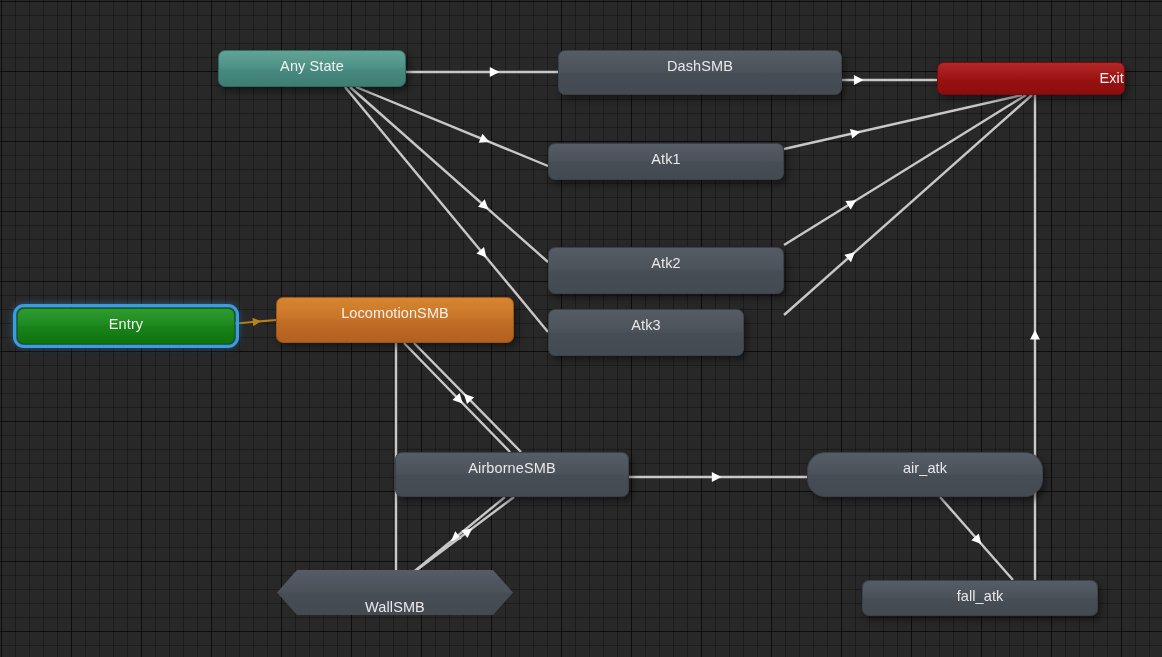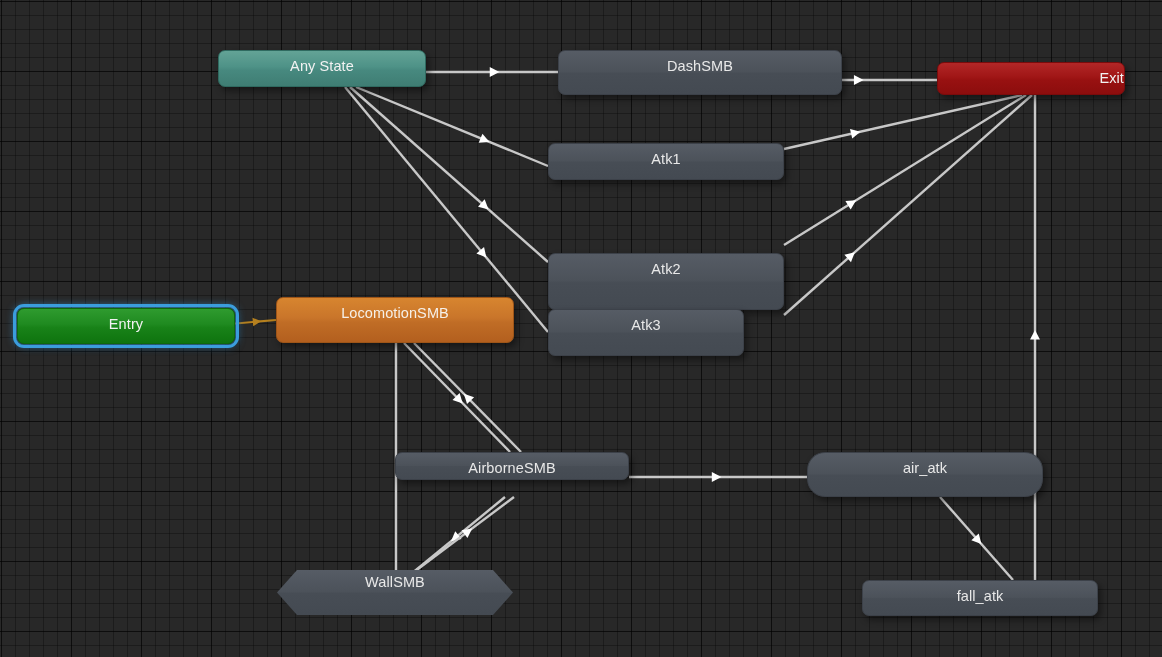--- a/index.html
+++ b/index.html
@@ -85,21 +85,21 @@
     border: 1px solid #9e5518;
     color: #f6f0e8;
   }
   
   .node.hexnode {
     border-radius: 0;
     border: none;
     background: none;
     box-shadow: none;
     padding-top: 4px;
-    align-items: flex-start;
+    align-items: flex-end;
   }
   .node.hexnode .hexfill {
     position: absolute;
     inset: 0;
     background: linear-gradient(to bottom, #565c65 0%, #4c525a 48%, #474d55 52%, #444a52 100%);
     clip-path: polygon(20px 0, calc(100% - 20px) 0, 100% 50%, calc(100% - 20px) 100%, 20px 100%, 0 50%);
     filter: drop-shadow(3px 4px 6px rgba(0,0,0,0.45));
   }
   .node.hexnode .label {
     position: relative;
@@ -177,45 +177,45 @@
         <line x1="940" y1="497" x2="1013" y2="580" stroke="#c8c8c8" stroke-width="2.4"></line>
         <polygon points="-4.4,-4.96 5.2,0 -4.4,4.96" fill="#ffffff" transform="translate(977.96,540.16) rotate(48.66778805553144)"></polygon>
       </g>
       <g>
         <line x1="1035" y1="580" x2="1035" y2="95" stroke="#c8c8c8" stroke-width="2.4"></line>
         <polygon points="-4.4,-4.96 5.2,0 -4.4,4.96" fill="#ffffff" transform="translate(1035,335.075) rotate(-90)"></polygon>
       </g>
     </svg>
 
   <div id="nodes-layer">
-      <div class="node anystate" style="left: 218px; top: 50px; width: 208px; height: 37px;">
+      <div class="node anystate" style="left: 218px; top: 50px; width: 188px; height: 37px;">
         <span class="label">Any State</span>
       </div>
       <div class="node state" style="left: 558px; top: 50px; width: 284px; height: 45px;">
         <span class="label">DashSMB</span>
       </div>
       <div class="node exit" style="left: 937px; top: 62px; width: 188px; height: 33px; justify-content: flex-end;">
         <span class="label">Exit</span>
       </div>
       <div class="node state" style="left: 548px; top: 143px; width: 236px; height: 37px;">
         <span class="label">Atk1</span>
       </div>
-      <div class="node state" style="left: 548px; top: 253px; width: 236px; height: 57px;">
+      <div class="node state" style="left: 548px; top: 247px; width: 236px; height: 47px;">
         <span class="label">Atk2</span>
       </div>
       <div class="node state" style="left: 548px; top: 309px; width: 196px; height: 47px;">
         <span class="label">Atk3</span>
       </div>
       <div class="node entry selected" style="left: 17px; top: 308px; width: 218px; height: 36px;">
         <span class="label">Entry</span>
       </div>
       <div class="node submachine" style="left: 276px; top: 297px; width: 238px; height: 46px;">
         <span class="label">LocomotionSMB</span>
       </div>
-      <div class="node state" style="left: 395px; top: 452px; width: 234px; height: 28px;">
+      <div class="node state" style="left: 395px; top: 452px; width: 234px; height: 45px;">
         <span class="label">AirborneSMB</span>
       </div>
       <div class="node state" style="left: 807px; top: 452px; width: 236px; height: 45px; border-radius: 18px;">
         <span class="label">air_atk</span>
       </div>
       <div class="node hexnode" style="left: 277px; top: 570px; width: 236px; height: 45px;">
         <div class="hexfill"></div>
         <span class="label">WallSMB</span>
       </div>
       <div class="node state" style="left: 862px; top: 580px; width: 236px; height: 36px;">

